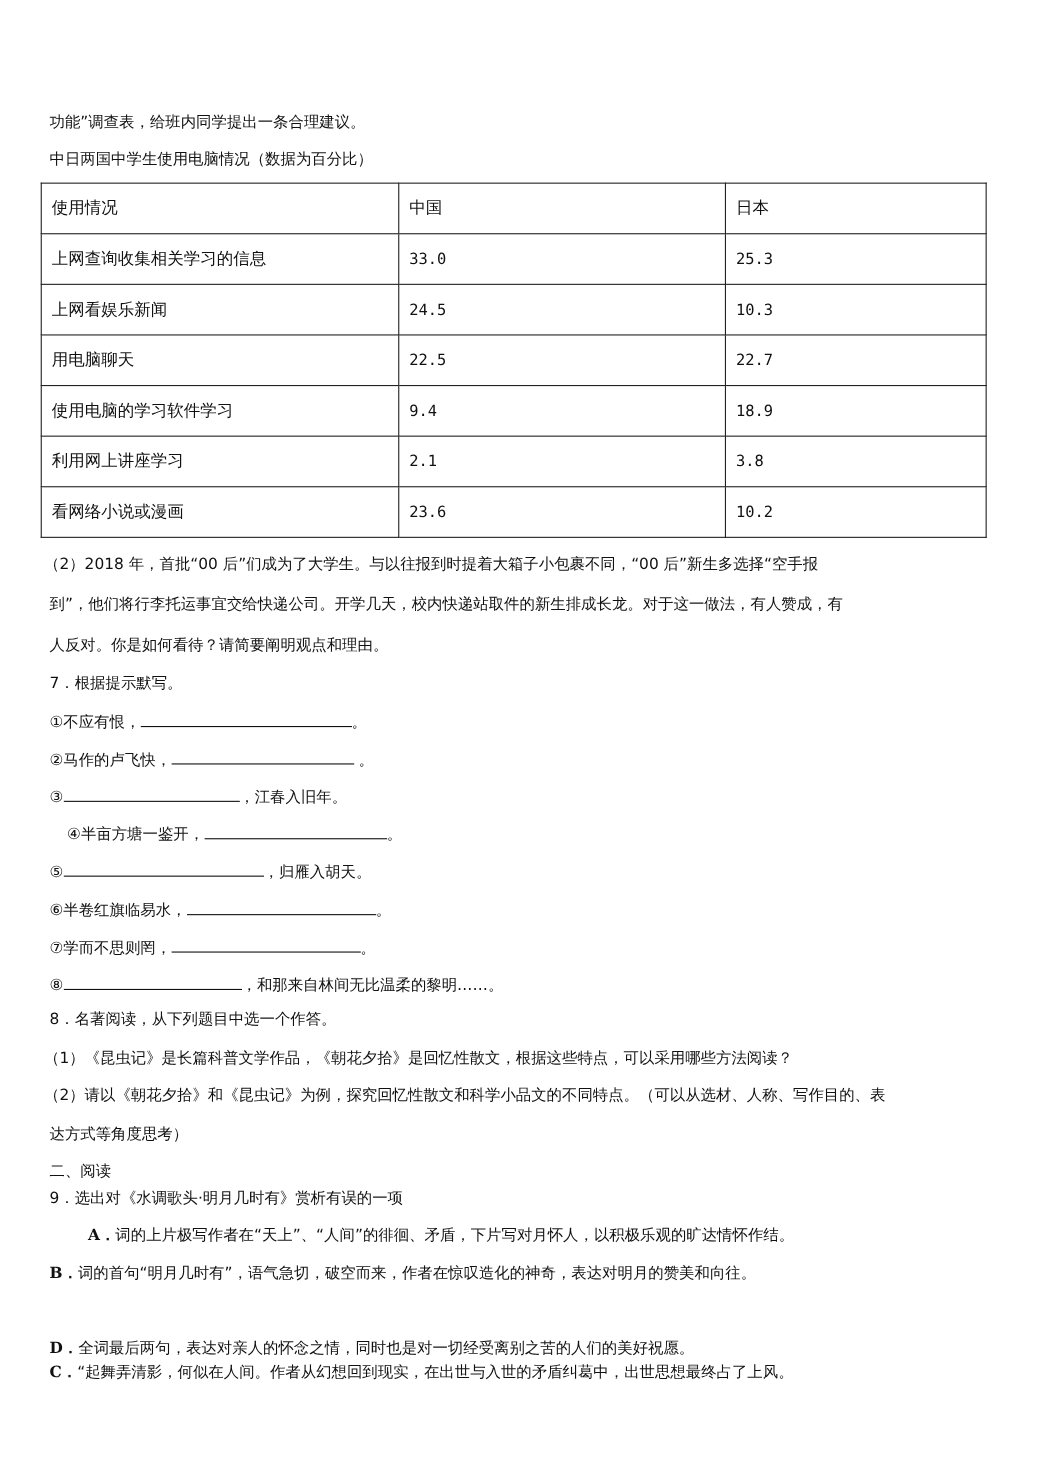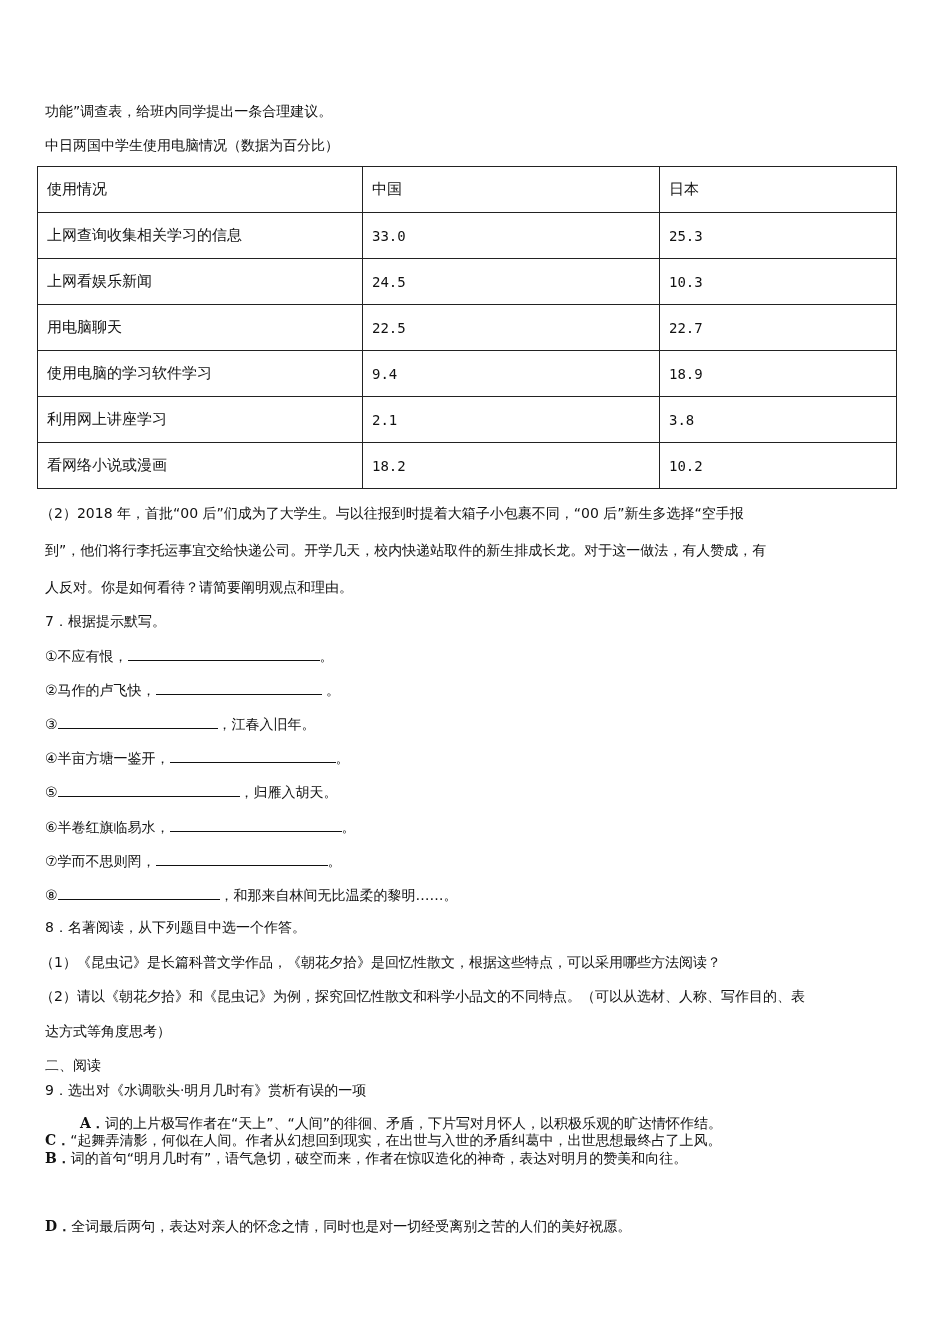--- a/index.html
+++ b/index.html
@@ -57,42 +57,42 @@
       <td class="c2 num">9.4</td>
       <td class="num">18.9</td>
     </tr>
     <tr>
       <td class="c1">利用网上讲座学习</td>
       <td class="c2 num">2.1</td>
       <td class="num">3.8</td>
     </tr>
     <tr>
       <td class="c1">看网络小说或漫画</td>
-      <td class="c2 num">18.2</td>
+      <td class="c2 num">23.6</td>
       <td class="num">10.2</td>
     </tr>
   </tbody>
     </table>
 
   <div class="line" style="top:503px; left:40px;">（2）2018 年，首批“00 后”们成为了大学生。与以往报到时提着大箱子小包裹不同，“00 后”新生多选择“空手报</div>
   <div class="line" style="top:540px;">到”，他们将行李托运事宜交给快递公司。开学几天，校内快递站取件的新生排成长龙。对于这一做法，有人赞成，有</div>
   <div class="line" style="top:577px;">人反对。你是如何看待？请简要阐明观点和理由。</div>
 
   <div class="line" style="top:611px;">7．根据提示默写。</div>
 
   <div class="line" style="top:645px;">
     <span>①</span><span>不应有恨，</span><span class="blank" style="width:192px;"></span><span>。</span>
   </div>
   <div class="line" style="top:679px;">
     <span>②</span><span>马作的卢飞快，</span><span class="blank" style="width:166px;"></span><span> 。</span>
   </div>
   <div class="line" style="top:713px;">
     <span>③</span><span></span><span class="blank" style="width:160px;"></span><span>，江春入旧年。</span>
   </div>
-  <div class="line" style="top:747px;">
+  <div class="line" style="top:747px;margin-left:16px;">
     <span>④</span><span>半亩方塘一鉴开，</span><span class="blank" style="width:166px;"></span><span>。</span>
   </div>
   <div class="line" style="top:781px;">
     <span>⑤</span><span></span><span class="blank" style="width:182px;"></span><span>，归雁入胡天。</span>
   </div>
   <div class="line" style="top:816px;">
     <span>⑥</span><span>半卷红旗临易水，</span><span class="blank" style="width:172px;"></span><span>。</span>
   </div>
   <div class="line" style="top:850px;">
     <span>⑦</span><span>学而不思则罔，</span><span class="blank" style="width:172px;"></span><span>。</span>
@@ -108,20 +108,20 @@
 
   <div class="line" style="top:1055px;">二、阅读</div>
   <div class="line" style="top:1080px;">9．选出对《水调歌头·明月几时有》赏析有误的一项</div>
 
   <div class="line" style="top:1113px;margin-left:35px;">
     <span class="opt">A．</span><span>词的上片极写作者在“天上”、“人间”的徘徊、矛盾，下片写对月怀人，以积极乐观的旷达情怀作结。</span>
   </div>
   <div class="line" style="top:1148px;">
     <span class="opt">B．</span><span>词的首句“明月几时有”，语气急切，破空而来，作者在惊叹造化的神奇，表达对明月的赞美和向往。</span>
   </div>
-  <div class="line" style="top:1130px;text-align:right;">
+  <div class="line" style="top:1238px;text-align:right;">
     <span class="opt">C．</span><span>“起舞弄清影，何似在人间。作者从幻想回到现实，在出世与入世的矛盾纠葛中，出世思想最终占了上风。</span>
   </div>
   <div class="line" style="top:1216px;">
     <span class="opt">D．</span><span>全词最后两句，表达对亲人的怀念之情，同时也是对一切经受离别之苦的人们的美好祝愿。</span>
   </div>
 
 </div>
 
 </body></html>

